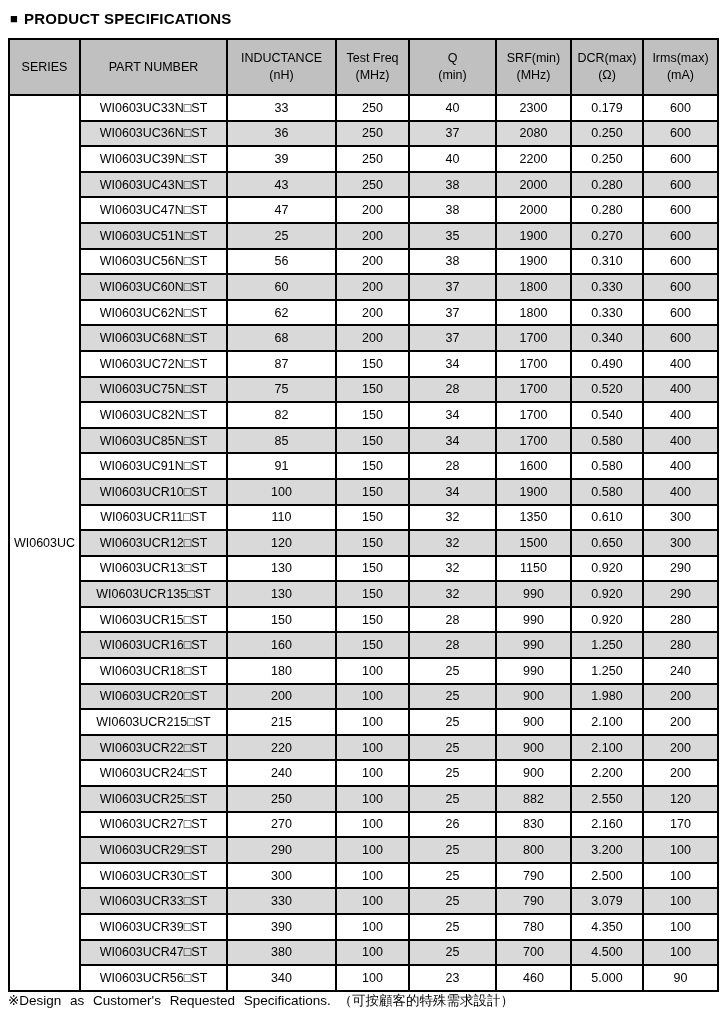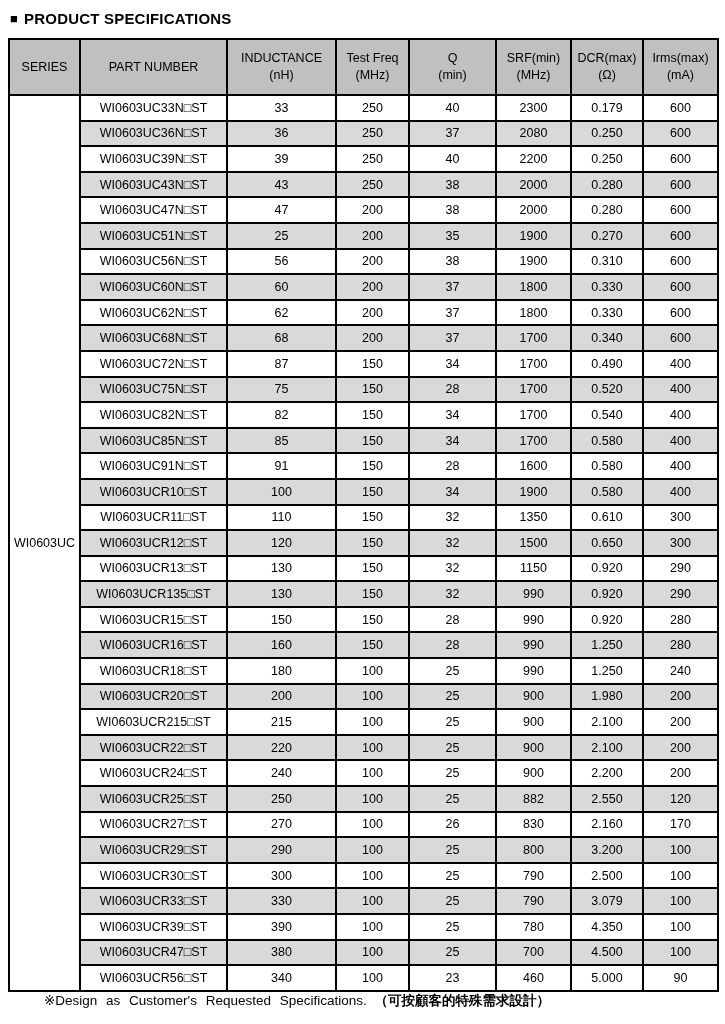--- a/index.html
+++ b/index.html
@@ -41,22 +41,22 @@
   }
   table.spec tbody tr { height: 25.6px; }
   table.spec tbody tr:nth-child(even) td { background: #d9d9d9; }
   table.spec tbody td.series-cell { background: #ffffff !important; text-align: center; }
 
   .footnote {
     position: absolute; left: 8px; top: 992px;
     font-size: 13.5px;
     white-space: nowrap;
   }
-  .footnote .en { word-spacing: 5px; margin-left: 36px; }
-  .footnote .zh { margin-left: 4px; font-weight: bold; }
+  .footnote .en { word-spacing: 5px; }
+  .footnote .zh { margin-left: 4px; }
 </style>
 </head>
 <body>
 
 <div class="page">
 
   <div class="title-row">
     <span class="title-marker">■</span>
     <span>PRODUCT SPECIFICATIONS</span>
   </div>

